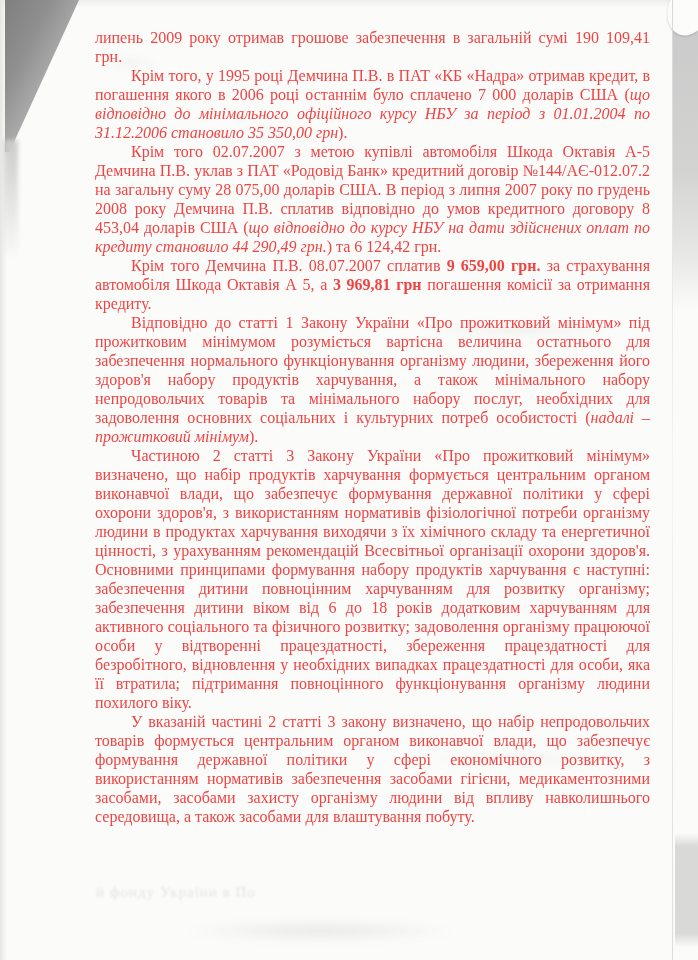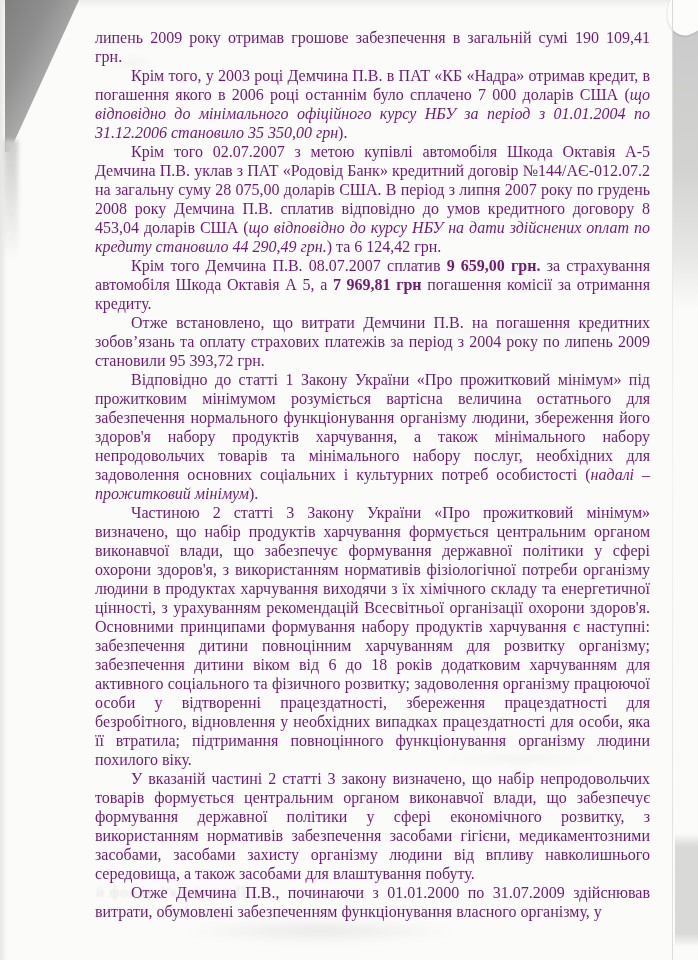--- a/index.html
+++ b/index.html
@@ -57,21 +57,21 @@
     background: linear-gradient(to bottom, #d8d8d7, rgba(230,230,228,0.35), #dcdcda);
   }
   
   .textblock {
     position: absolute;
     left: 95px;
     top: 28px;
     width: 555px;
     font-size: 16px;
     line-height: 19px;
-    color: #701a75;
+    color: #ef4444;
     text-align: justify;
   }
   .para { margin: 0; }
   .para.indent { text-indent: 36px; }
   .run.italic { font-style: italic; }
   .run.bold { font-weight: 700; }
   
   .ghost {
     position: absolute;
     left: 96px;
@@ -103,28 +103,26 @@
   <div class="edge-left"></div>
   <div class="corner-shadow"></div>
   <div class="corner-shadow-fade"></div>
   <div class="edge-right-top"></div>
   <div class="page-curl"></div>
   <div class="edge-right-bottom"></div>
   <div class="page-edge-line"></div>
 
   <div class="textblock" id="textblock">
       <p class="para"><span class="run normal">липень 2009 року отримав грошове забезпечення в загальній сумі 190 109,41 грн.</span></p>
-      <p class="para indent"><span class="run normal">Крім того, у 2003 році Демчина П.В. в ПАТ «КБ «Надра» отримав кредит, в погашення якого в 2006 році останнім було сплачено 7 000 доларів США (</span><span class="run italic">що відповідно до мінімального офіційного курсу НБУ за період з 01.01.2004 по 31.12.2006 становило 35 350,00 грн</span><span class="run normal">).</span></p>
+      <p class="para indent"><span class="run normal">Крім того, у 1995 році Демчина П.В. в ПАТ «КБ «Надра» отримав кредит, в погашення якого в 2006 році останнім було сплачено 7 000 доларів США (</span><span class="run italic">що відповідно до мінімального офіційного курсу НБУ за період з 01.01.2004 по 31.12.2006 становило 35 350,00 грн</span><span class="run normal">).</span></p>
       <p class="para indent"><span class="run normal">Крім того 02.07.2007 з метою купівлі автомобіля Шкода Октавія А-5 Демчина П.В. уклав з ПАТ «Родовід Банк» кредитний договір №144/АЄ-012.07.2 на загальну суму 28 075,00 доларів США. В період з липня 2007 року по грудень 2008 року Демчина П.В. сплатив відповідно до умов кредитного договору 8 453,04 доларів США (</span><span class="run italic">що відповідно до курсу НБУ на дати здійснених оплат по кредиту становило 44 290,49 грн.</span><span class="run normal">) та 6 124,42 грн.</span></p>
-      <p class="para indent"><span class="run normal">Крім того Демчина П.В. 08.07.2007 сплатив </span><span class="run bold">9 659,00 грн.</span><span class="run normal"> за страхування автомобіля Шкода Октавія А 5, а </span><span class="run bold">7 969,81 грн</span><span class="run normal"> погашення комісії за отримання кредиту.</span></p>
-      <p class="para indent"><span class="run normal">Отже встановлено, що витрати Демчини П.В. на погашення кредитних зобов’язань та оплату страхових платежів за період з 2004 року по липень 2009 становили 95 393,72 грн.</span></p>
+      <p class="para indent"><span class="run normal">Крім того Демчина П.В. 08.07.2007 сплатив </span><span class="run bold">9 659,00 грн.</span><span class="run normal"> за страхування автомобіля Шкода Октавія А 5, а </span><span class="run bold">3 969,81 грн</span><span class="run normal"> погашення комісії за отримання кредиту.</span></p>
       <p class="para indent"><span class="run normal">Відповідно до статті 1 Закону України «Про прожитковий мінімум» під прожитковим мінімумом розуміється вартісна величина остатнього для забезпечення нормального функціонування організму людини, збереження його здоров'я набору продуктів харчування, а також мінімального набору непродовольчих товарів та мінімального набору послуг, необхідних для задоволення основних соціальних і культурних потреб особистості (</span><span class="run italic">надалі – прожитковий мінімум</span><span class="run normal">).</span></p>
       <p class="para indent"><span class="run normal">Частиною 2 статті 3 Закону України «Про прожитковий мінімум» визначено, що набір продуктів харчування формується центральним органом виконавчої влади, що забезпечує формування державної політики у сфері охорони  здоров'я, з використанням нормативів фізіологічної потреби організму людини  в  продуктах харчування виходячи з їх хімічного складу  та енергетичної цінності, з урахуванням рекомендацій Всесвітньої організації охорони здоров'я. Основними принципами формування набору продуктів харчування є наступні: забезпечення дитини повноцінним  харчуванням  для розвитку організму; забезпечення дитини віком від 6 до 18 років додатковим харчуванням для активного соціального та фізичного розвитку; задоволення організму працюючої особи у відтворенні працездатності, збереження працездатності для безробітного, відновлення у необхідних випадках працездатності для особи, яка її втратила; підтримання повноцінного функціонування організму людини похилого віку.</span></p>
       <p class="para indent"><span class="run normal">У вказаній частині 2 статті 3 закону визначено, що набір непродовольчих товарів  формується  центральним органом виконавчої влади, що забезпечує формування  державної  політики  у  сфері  економічного  розвитку,  з використанням нормативів забезпечення засобами гігієни, медикаментозними засобами, засобами захисту організму людини від впливу навколишнього середовища, а також  засобами  для  влаштування  побуту.</span></p>
-      <p class="para indent"><span class="run normal">Отже Демчина П.В., починаючи з 01.01.2000 по 31.07.2009 здійснював витрати, обумовлені забезпеченням функціонування власного організму, у</span></p>
     </div>
 
   <div class="ghost">й фонду України в По</div>
   <div class="smudge s1"></div>
   <div class="smudge s2"></div>
   <div class="smudge s3"></div>
   <div class="smudge s4"></div>
 </div>
 
 </body></html>

